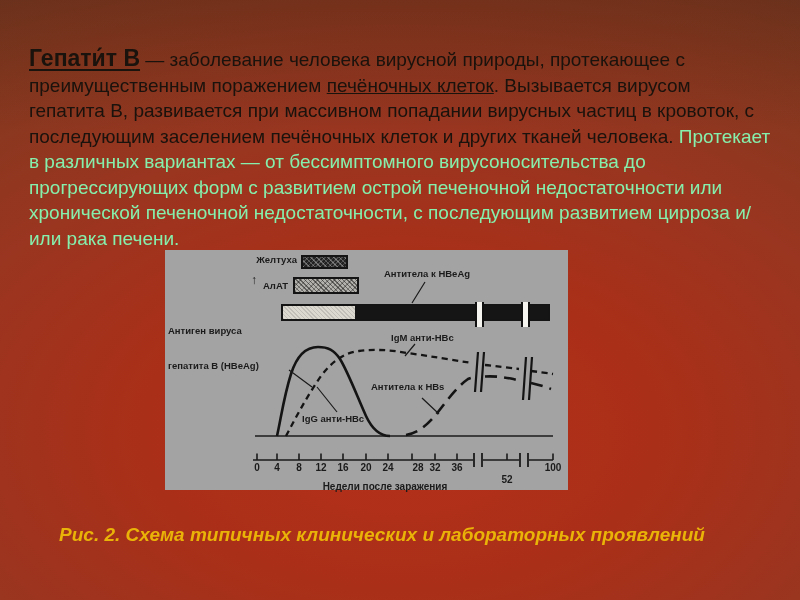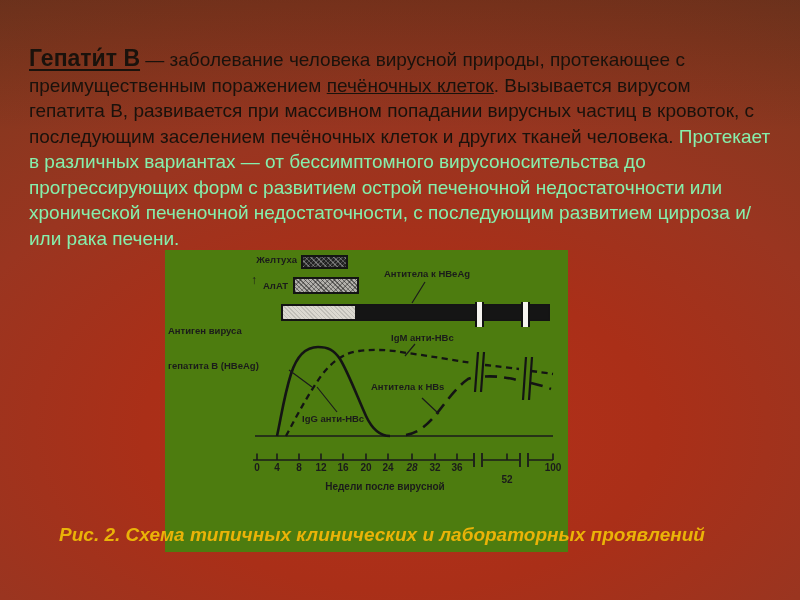--- a/index.html
+++ b/index.html
@@ -15,22 +15,22 @@
     position:absolute;left:29px;top:27px;width:742px;
     font-size:19px;line-height:25.5px;color:#1a120c;letter-spacing:0;
   }
   .term{
     font-size:23px;font-weight:bold;
     text-decoration:underline;text-decoration-thickness:2px;text-underline-offset:3px;
   }
   .u{text-decoration:underline;}
   .red-run{color:#86efac;}
   .figure{
-    position:absolute;left:165px;top:250px;width:403px;height:302px;
-    background:#4d7c0f;
+    position:absolute;left:165px;top:250px;width:403px;height:240px;
+    background:#a3a3a3;
   }
   .flabel{
     position:absolute;font-weight:bold;font-size:9.5px;line-height:11px;
     color:#1b1b1b;white-space:nowrap;
   }
   .flabel .ln{display:block;margin-top:24px;}
   .bar{position:absolute;box-sizing:border-box;border:2px solid #141414;}
   .bar.jaundice{
     background-color:#222;
     background-image:
@@ -117,24 +117,24 @@
     <path d="M260,32 L247,53 M250,94 L240,106 M124,120 L147,137 M152,137 L172,162 M257,148 L274,164" stroke="#1b1b1b" stroke-width="1.2" fill="none"></path>
   </svg>
 
   <span class="tick" style="left:77px;">0</span>
   <span class="tick" style="left:97px;">4</span>
   <span class="tick" style="left:119px;">8</span>
   <span class="tick" style="left:141px;">12</span>
   <span class="tick" style="left:163px;">16</span>
   <span class="tick" style="left:186px;">20</span>
   <span class="tick" style="left:208px;">24</span>
-  <span class="tick" style="left:232px;font-style:italic;">28</span>
+  <span class="tick" style="left:238px;">28</span>
   <span class="tick" style="left:255px;">32</span>
   <span class="tick" style="left:277px;">36</span>
   <span class="tick" style="left:327px;margin-top:12px;">52</span>
   <span class="tick" style="left:373px;">100</span>
 
-  <div class="axis-title">Недели после вирусной</div>
+  <div class="axis-title">Недели после заражения</div>
 </div>
 
 <div class="caption">
   <span class="ln">Рис. 2. Схема типичных клинических и лабораторных проявлений</span>
 </div>
 
 </body></html>

